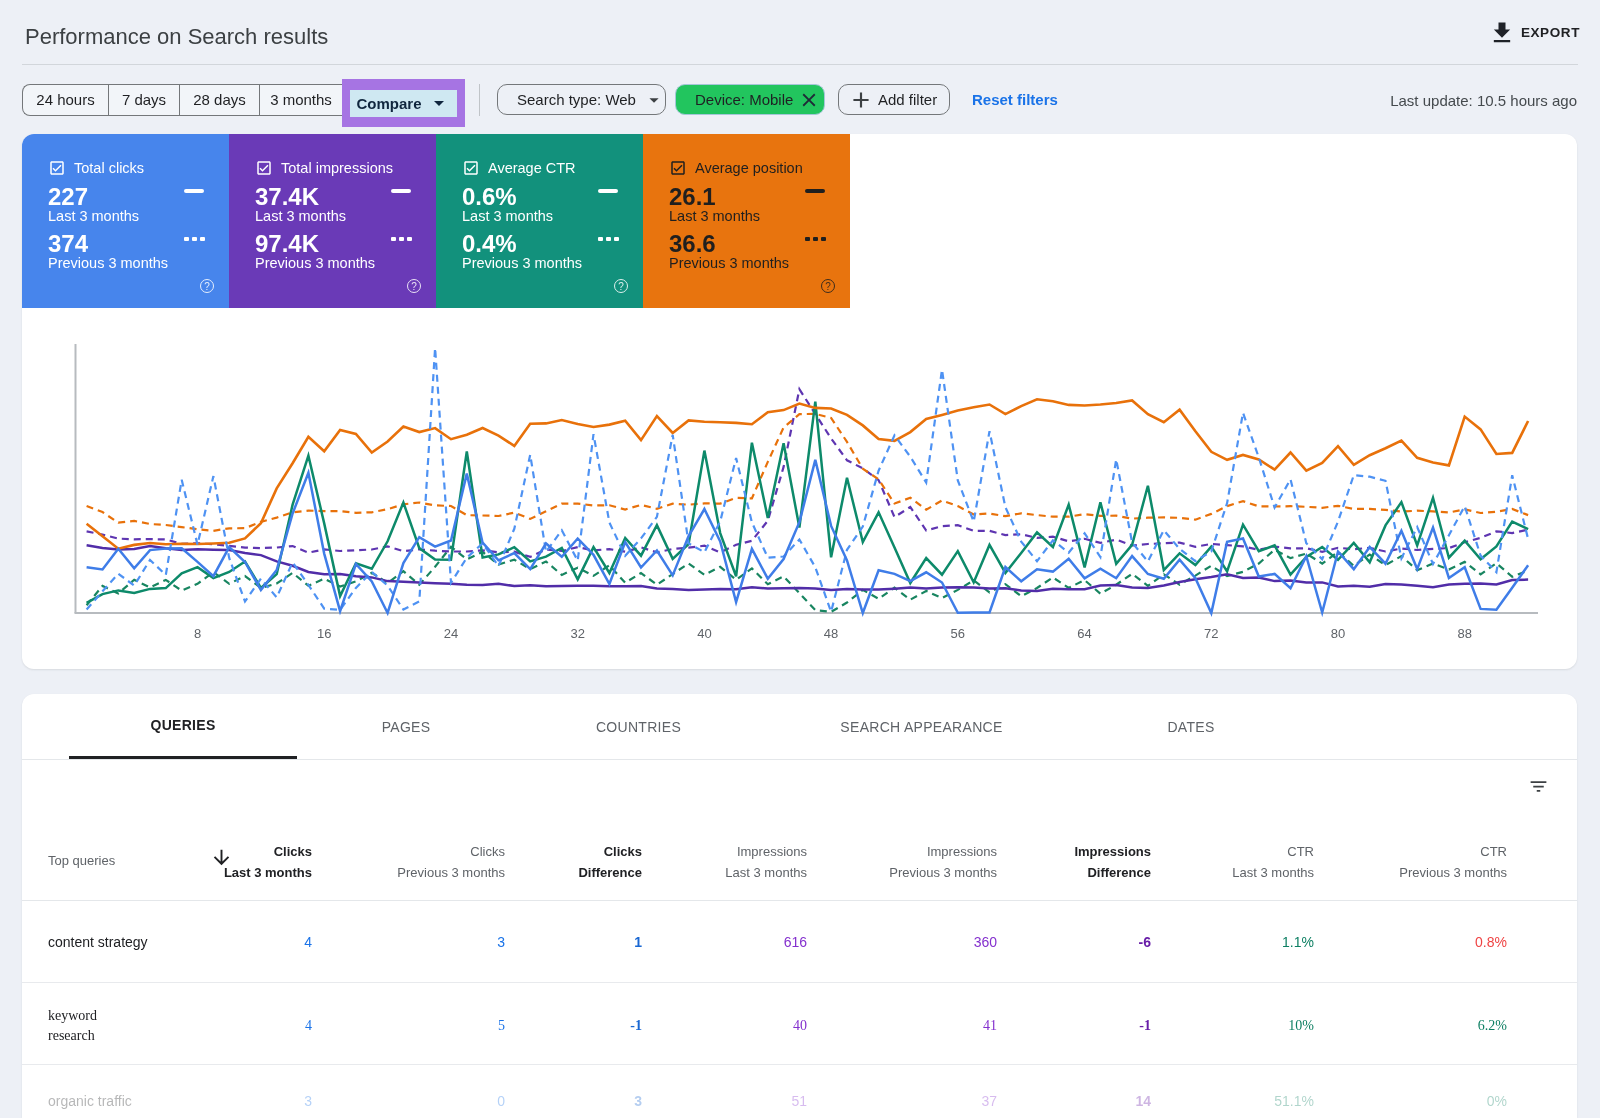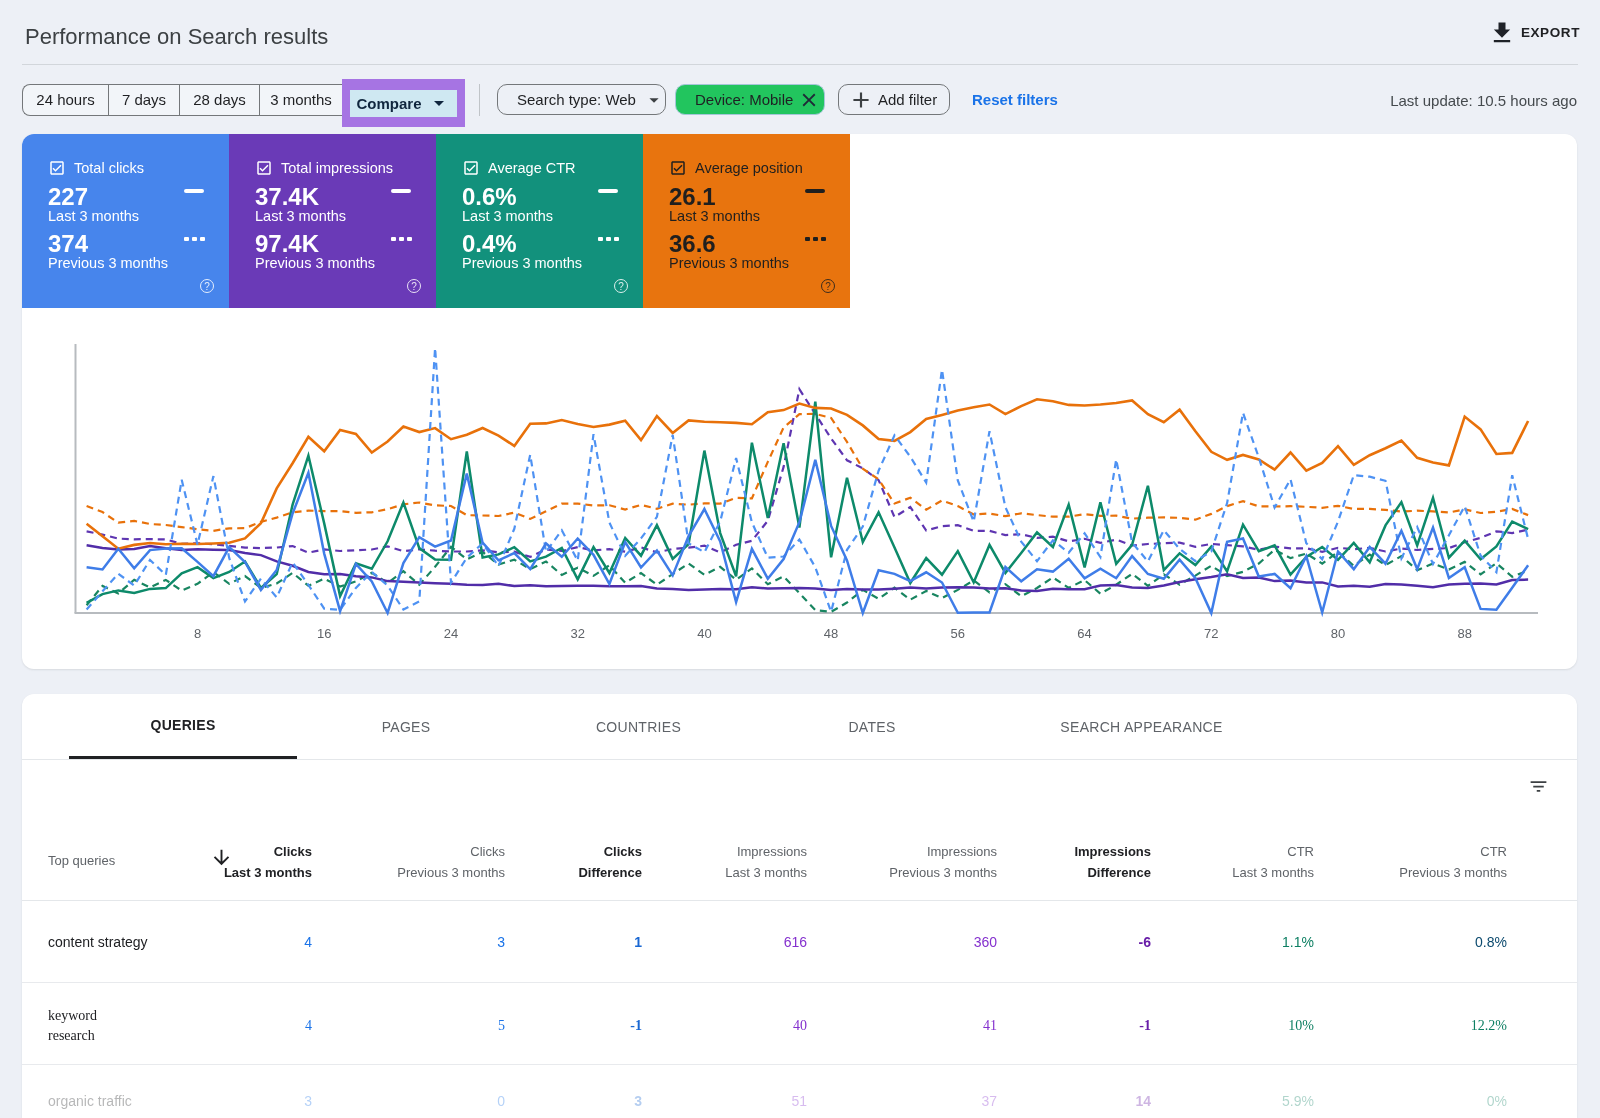--- a/index.html
+++ b/index.html
@@ -190,22 +190,22 @@
 <polyline fill="none" stroke="#e8710a" stroke-width="2.6" points="86.6,523.8 102.5,536.2 118.3,548.7 134.2,544.9 150.0,543.0 165.8,544.3 181.7,543.7 197.5,544.0 213.4,543.5 229.2,542.7 245.0,538.4 260.9,523.2 276.7,488.4 292.6,463.2 308.4,436.8 324.2,451.2 340.1,429.9 355.9,433.9 371.8,452.6 387.6,441.5 403.4,426.6 419.3,432.1 435.1,428.1 451.0,439.2 466.8,434.8 482.6,428.0 498.5,435.6 514.3,445.9 530.2,423.8 546.0,423.4 561.8,420.1 577.7,424.1 593.5,427.0 609.4,424.6 625.2,420.8 641.0,440.1 656.9,416.0 672.7,433.0 688.6,420.4 704.4,421.8 720.2,422.3 736.1,422.9 751.9,424.2 767.8,412.3 783.6,410.1 799.4,403.6 815.3,407.9 831.1,408.5 847.0,414.8 862.8,425.4 878.6,439.0 894.5,440.8 910.3,432.1 926.2,418.9 942.0,414.9 957.8,410.6 973.7,407.3 989.5,404.5 1005.4,414.1 1021.2,406.1 1037.0,399.3 1052.9,401.3 1068.7,404.9 1084.6,405.5 1100.4,404.5 1116.2,403.0 1132.1,400.4 1147.9,414.2 1163.8,422.2 1179.6,409.7 1195.4,431.2 1211.3,451.8 1227.1,459.8 1243.0,454.9 1258.8,459.5 1274.6,469.6 1290.5,452.5 1306.3,470.7 1322.2,462.9 1338.0,446.1 1353.8,464.9 1369.7,455.2 1385.5,448.2 1401.4,440.5 1417.2,457.8 1433.0,462.6 1448.9,465.4 1464.7,416.6 1480.6,429.4 1496.4,454.0 1512.2,452.9 1528.1,421.0"></polyline>
 <polyline fill="none" stroke="#4e92f3" stroke-width="2.2" stroke-dasharray="7 5" points="86.6,609.5 102.5,591.3 118.3,573.7 134.2,585.6 150.0,559.9 165.8,575.0 181.7,479.8 197.5,544.7 213.4,476.1 229.2,558.0 245.0,601.5 260.9,578.6 276.7,597.4 292.6,562.3 308.4,584.9 324.2,608.6 340.1,609.9 355.9,587.9 371.8,571.9 387.6,585.6 403.4,609.6 419.3,601.4 435.1,348.0 451.0,582.7 466.8,557.7 482.6,543.4 498.5,566.1 514.3,528.8 530.2,454.8 546.0,551.8 561.8,530.3 577.7,560.7 593.5,434.2 609.4,522.6 625.2,555.8 641.0,538.4 656.9,516.9 672.7,434.8 688.6,543.4 704.4,552.2 720.2,521.5 736.1,458.0 751.9,522.3 767.8,557.7 783.6,556.5 799.4,539.5 815.3,567.3 831.1,611.8 847.0,549.8 862.8,526.6 878.6,470.7 894.5,435.3 910.3,456.7 926.2,482.5 942.0,369.6 957.8,480.4 973.7,521.7 989.5,431.2 1005.4,507.2 1021.2,541.6 1037.0,561.2 1052.9,540.3 1068.7,552.6 1084.6,533.3 1100.4,557.0 1116.2,459.3 1132.1,542.5 1147.9,561.5 1163.8,530.2 1179.6,548.9 1195.4,561.1 1211.3,551.5 1227.1,503.1 1243.0,412.8 1258.8,457.5 1274.6,507.5 1290.5,479.3 1306.3,543.2 1322.2,559.2 1338.0,521.6 1353.8,475.1 1369.7,476.7 1385.5,480.8 1401.4,558.4 1417.2,527.0 1433.0,564.0 1448.9,535.3 1464.7,506.1 1480.6,555.6 1496.4,572.2 1512.2,475.3 1528.1,538.9"></polyline>
 <polyline fill="none" stroke="#3f7de8" stroke-width="2.5" points="86.6,567.2 102.5,569.5 118.3,548.7 134.2,568.3 150.0,550.1 165.8,548.6 181.7,548.3 197.5,561.9 213.4,576.2 229.2,547.1 245.0,562.0 260.9,590.0 276.7,570.0 292.6,513.5 308.4,472.8 324.2,553.6 340.1,611.2 355.9,564.0 371.8,581.5 387.6,613.0 403.4,563.0 419.3,537.2 435.1,546.6 451.0,540.5 466.8,473.6 482.6,542.7 498.5,560.3 514.3,553.1 530.2,569.1 546.0,543.5 561.8,556.7 577.7,538.5 593.5,554.8 609.4,584.0 625.2,542.1 641.0,567.5 656.9,550.5 672.7,575.4 688.6,536.1 704.4,509.0 720.2,541.4 736.1,602.0 751.9,548.8 767.8,578.7 783.6,559.0 799.4,522.2 815.3,459.9 831.1,525.9 847.0,560.5 862.8,613.0 878.6,570.2 894.5,573.9 910.3,581.1 926.2,572.3 942.0,582.5 957.8,612.8 973.7,612.4 989.5,612.4 1005.4,567.0 1021.2,581.3 1037.0,569.3 1052.9,571.6 1068.7,558.7 1084.6,578.3 1100.4,568.6 1116.2,578.2 1132.1,556.1 1147.9,574.0 1163.8,578.8 1179.6,559.7 1195.4,578.2 1211.3,613.0 1227.1,541.8 1243.0,538.5 1258.8,576.6 1274.6,573.9 1290.5,588.3 1306.3,556.2 1322.2,612.5 1338.0,551.5 1353.8,569.2 1369.7,546.9 1385.5,563.7 1401.4,530.7 1417.2,569.1 1433.0,527.6 1448.9,578.0 1464.7,567.2 1480.6,608.9 1496.4,609.7 1512.2,587.7 1528.1,565.3"></polyline>
 </svg>
 
 <div class="card2">
   <div class="tabsrow">
       <div class="tab active" style="width:228px">QUERIES</div>
       <div class="tab" style="width:218px">PAGES</div>
       <div class="tab" style="width:247px">COUNTRIES</div>
+      <div class="tab" style="width:319px">SEARCH APPEARANCE</div>
       <div class="tab" style="width:220px">DATES</div>
-      <div class="tab" style="width:319px">SEARCH APPEARANCE</div>
     </div>
   <div class="tabsborder"></div>
   <div class="filtrow"><svg width="21" height="21" viewBox="0 0 24 24" fill="#3c4043">
         <path d="M10 18h4v-2h-4v2zM3 6v2h18V6H3zm3 7h12v-2H6v2z"></path>
       </svg></div>
   <div class="hdrow">
     <div class="tq">Top queries</div>
     <div class="sortar"><svg width="23" height="23" viewBox="0 0 24 24" fill="#202124">
           <path d="M20 12l-1.41-1.41L13 16.17V4h-2v12.17l-5.58-5.59L4 12l8 8 8-8z"></path>
         </svg></div>
@@ -245,36 +245,36 @@
   </div>
   <div class="trr" style="top:207px;height:82px;">
 <div class="qname">content strategy</div>
       <div class="vc" style="right:1265px;color:#1a73e8;font-weight:400">4</div>
       <div class="vc" style="right:1072px;color:#1a73e8;font-weight:400">3</div>
       <div class="vc" style="right:935px;color:#1967d2;font-weight:700">1</div>
       <div class="vc" style="right:770px;color:#8430ce;font-weight:400">616</div>
       <div class="vc" style="right:580px;color:#8430ce;font-weight:400">360</div>
       <div class="vc" style="right:426px;color:#681da8;font-weight:700">-6</div>
       <div class="vc" style="right:263px;color:#0d7f62;font-weight:400">1.1%</div>
-      <div class="vc" style="right:70px;color:#0c4a6e;font-weight:400">0.8%</div>
+      <div class="vc" style="right:70px;color:#ef4444;font-weight:400">0.8%</div>
     </div>
     <div class="trr" style="top:293px;height:78px;font-family:Liberation Serif, serif;">
 <div class="qname">keyword<br>research</div>
       <div class="vc" style="right:1265px;color:#1a73e8;font-weight:400">4</div>
       <div class="vc" style="right:1072px;color:#1a73e8;font-weight:400">5</div>
       <div class="vc" style="right:935px;color:#1967d2;font-weight:700">-1</div>
       <div class="vc" style="right:770px;color:#8430ce;font-weight:400">40</div>
       <div class="vc" style="right:580px;color:#8430ce;font-weight:400">41</div>
       <div class="vc" style="right:426px;color:#681da8;font-weight:700">-1</div>
       <div class="vc" style="right:263px;color:#0d7f62;font-weight:400">10%</div>
-      <div class="vc" style="right:70px;color:#0d7f62;font-weight:400">12.2%</div>
+      <div class="vc" style="right:70px;color:#0d7f62;font-weight:400">6.2%</div>
     </div>
     <div class="trr" style="top:367px;height:80px;opacity:.32;">
 <div class="qname">organic traffic</div>
       <div class="vc" style="right:1265px;color:#1a73e8;font-weight:400">3</div>
       <div class="vc" style="right:1072px;color:#1a73e8;font-weight:400">0</div>
       <div class="vc" style="right:935px;color:#1967d2;font-weight:700">3</div>
       <div class="vc" style="right:770px;color:#8430ce;font-weight:400">51</div>
       <div class="vc" style="right:580px;color:#8430ce;font-weight:400">37</div>
       <div class="vc" style="right:426px;color:#681da8;font-weight:700">14</div>
-      <div class="vc" style="right:263px;color:#0d7f62;font-weight:400">5.9%</div>
+      <div class="vc" style="right:263px;color:#0d7f62;font-weight:400">51.1%</div>
       <div class="vc" style="right:70px;color:#0d7f62;font-weight:400">0%</div>
     </div>
 </div>
 </body></html>

